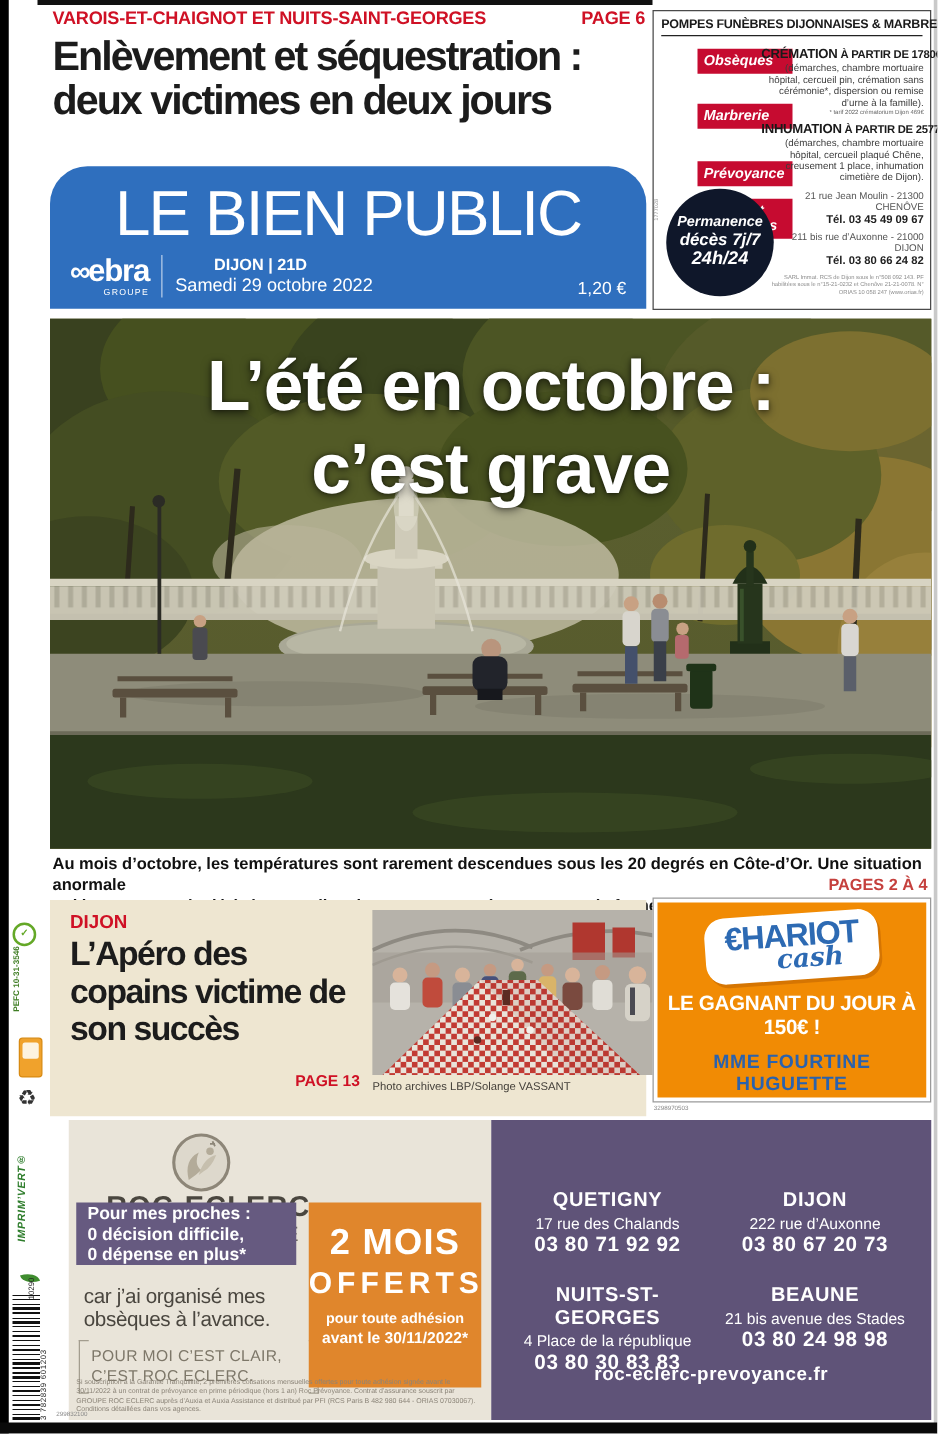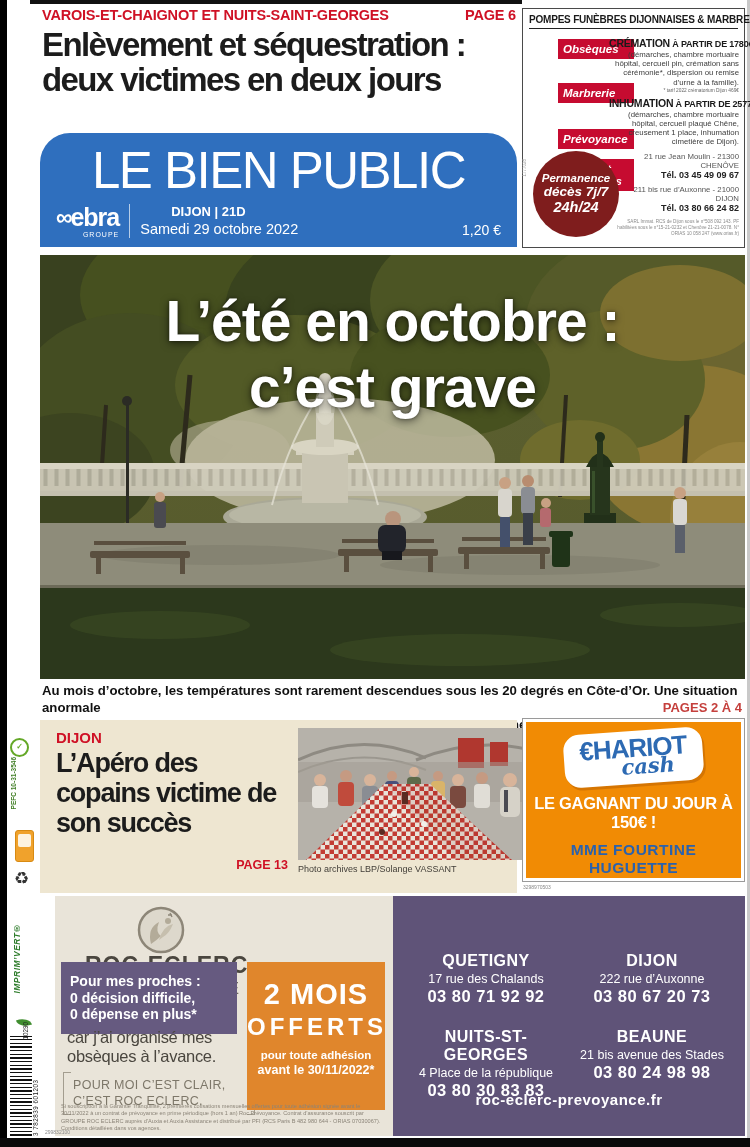--- a/index.html
+++ b/index.html
@@ -44,32 +44,32 @@
        font-style:italic;font-size:11.5px;padding:4px 5px;line-height:1.05;margin-left:29px;}
   .fun-col{position:absolute;left:80px;right:0;top:4px;text-align:right;}
   .fun-line{font-weight:bold;font-size:9px;white-space:nowrap;letter-spacing:-0.2px;}
   .fun-line .big{font-size:10.5px;}
   .fun-desc{font-size:7.8px;color:#3c3c3c;line-height:1.18;margin:1px 0 0;}
   .fun-note{font-size:4.8px;color:#666;margin:1px 0 4px;}
   .fun-addr{font-size:7.8px;color:#555;margin-top:5px;}
   .fun-tel{font-weight:bold;font-size:9px;color:#222;}
   .fun-legal{font-size:4.6px;color:#8a8a8a;margin-top:6px;line-height:1.35;width:130px;margin-left:auto;}
   .permanence{position:absolute;left:4px;bottom:6px;width:86px;height:86px;border-radius:50%;
-              background:#7f1d1d;color:#fff;display:flex;flex-direction:column;align-items:center;
+              background:#0f172a;color:#fff;display:flex;flex-direction:column;align-items:center;
               justify-content:center;font-style:italic;font-weight:bold;text-align:center;line-height:1.1;}
   .perm1{font-size:11.5px;}.perm2{font-size:13.5px;}.perm3{font-size:14.5px;}
   .vert{writing-mode:vertical-rl;transform:rotate(180deg);}
   .fun-ref{position:absolute;left:-1px;top:150px;font-size:4.5px;color:#999;}
 
   
   .mainphoto{left:40px;top:255px;width:705px;height:424px;background:#4d5226;}
   .mainphoto svg{display:block;}
   .photo-headline{position:absolute;top:22px;left:0;right:0;text-align:center;color:#fff;
                   font-weight:bold;font-size:57px;line-height:1.15;letter-spacing:-1px;
-                  text-shadow:0 2px 8px rgba(0,0,0,.6),0 0 3px rgba(0,0,0,.45);margin-top:12px;}
+                  text-shadow:0 2px 8px rgba(0,0,0,.6),0 0 3px rgba(0,0,0,.45);}
 
   
   .caption{left:42px;top:683px;width:702px;font-weight:bold;font-size:13.2px;line-height:1.28;color:#111;}
   .caption .credit{font-weight:normal;font-size:10.5px;color:#444;}
   .pages-ref{position:absolute;right:2px;top:17px;color:#c5403d;font-weight:bold;font-size:13px;}
 
   
   .sidebar{left:8px;top:718px;width:34px;height:420px;}
   .pefc-block{position:absolute;left:2px;top:8px;height:92px;display:flex;align-items:center;}
   .pefc-text{font-size:6.5px;color:#3f7d23;font-weight:bold;}
@@ -114,21 +114,21 @@
 
   
   .roc{left:55px;top:896px;width:690px;height:240px;display:flex;}
   .roc-left{position:relative;width:338px;background:#e9e4d9;}
   .roc-logo-row{position:absolute;left:30px;top:10px;display:flex;align-items:center;flex-direction:column;}
   .roc-emblem{width:48px;height:48px;margin-right:12px;}
   .roc-name{line-height:1;}
   .roc-name1{font-weight:bold;font-size:23px;letter-spacing:1px;color:#4a463f;}
   .roc-name2{font-size:16.5px;letter-spacing:4.5px;color:#6a655c;margin-top:3px;}
   .roc-purple{position:absolute;left:6px;top:66px;width:158px;background:#665a80;color:#fff;
-              font-weight:bold;font-size:14px;line-height:1.18;padding:11px 9px;}
+              font-weight:bold;font-size:14px;line-height:1.18;padding:0 9px;}
   .roc-tag{position:absolute;left:12px;top:132px;width:175px;color:#4a463f;font-size:16.5px;
            line-height:1.15;letter-spacing:-0.3px;}
   .roc-brackets{position:absolute;left:8px;top:176px;width:172px;padding:6px 10px;color:#7d7769;
                 font-size:12.5px;line-height:1.25;letter-spacing:.3px;}
   .roc-brackets::before{content:"";position:absolute;left:0;top:0;bottom:0;width:7px;
                 border:1px solid #a39d8f;border-right:none;}
   .roc-brackets::after{content:"";position:absolute;right:0;top:0;bottom:0;width:7px;
                 border:1px solid #a39d8f;border-left:none;}
   .roc-offer{position:absolute;left:192px;top:66px;width:138px;height:148px;background:#e0862c;
              color:#fff;text-align:center;box-sizing:border-box;padding-top:16px;}

